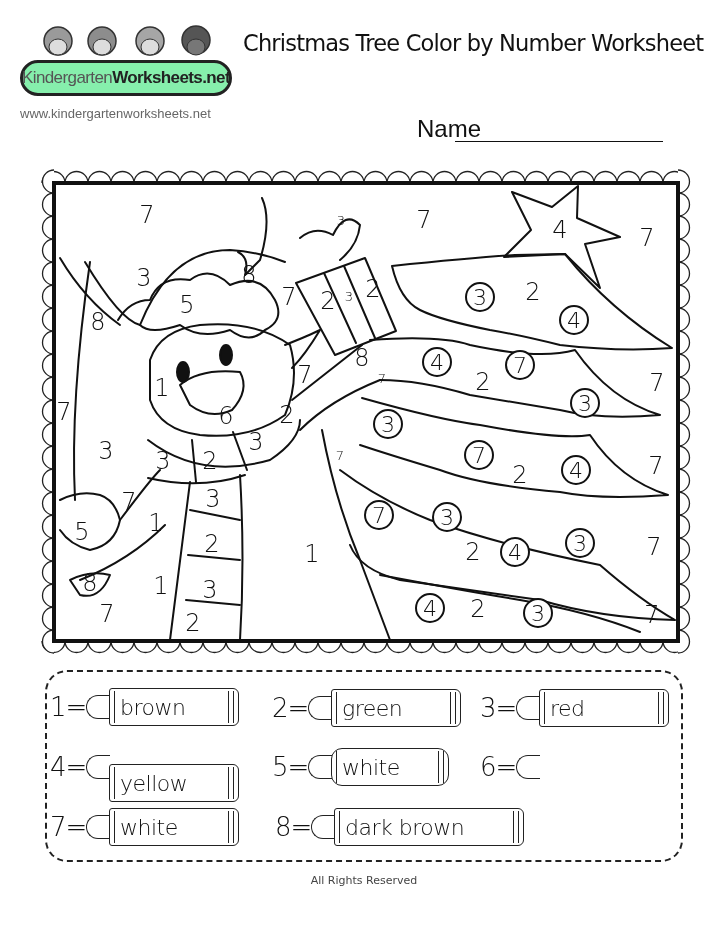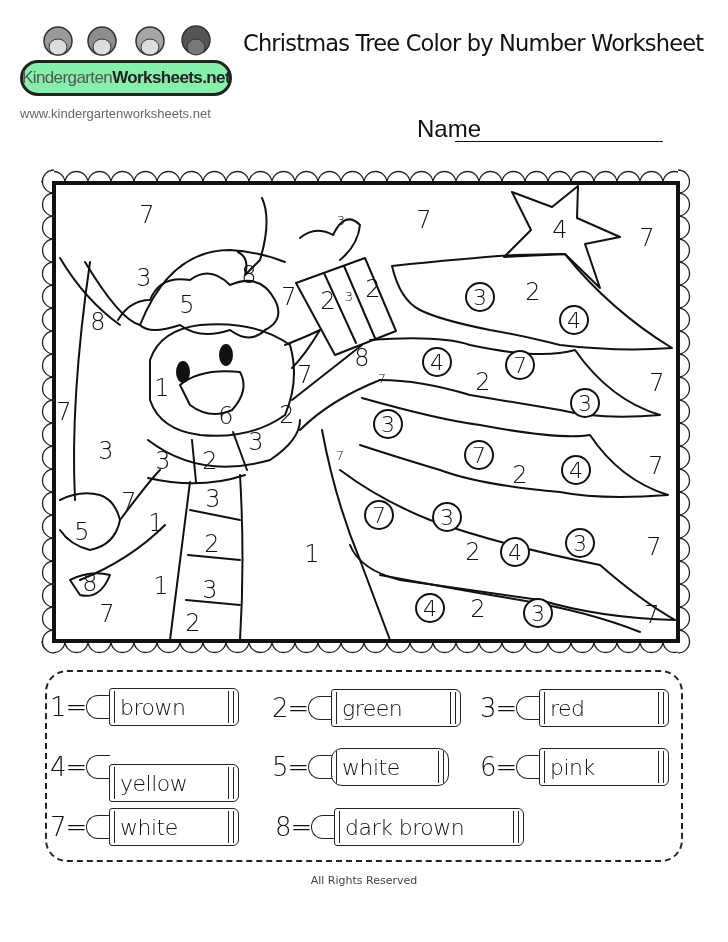--- a/index.html
+++ b/index.html
@@ -323,23 +323,20 @@
         <div class="crayon-tip"></div>
         <div class="crayon-body" style="width: 118px; border-radius: 11px;">
           <span class="crayon-label">white</span>
         </div>
       </div>
     </div>
     <div class="key" style="left: 480px; top: 748px;">
       <span class="key-num">6=</span>
       <div class="crayon">
         <div class="crayon-tip"></div>
-        <div class="crayon-body" style="width: 130px;">
-          <span class="crayon-label">pink</span>
-        </div>
       </div>
     </div>
     <div class="key" style="left: 50px; top: 808px;">
       <span class="key-num">7=</span>
       <div class="crayon">
         <div class="crayon-tip"></div>
         <div class="crayon-body" style="width: 130px;">
           <span class="crayon-label">white</span>
         </div>
       </div>

